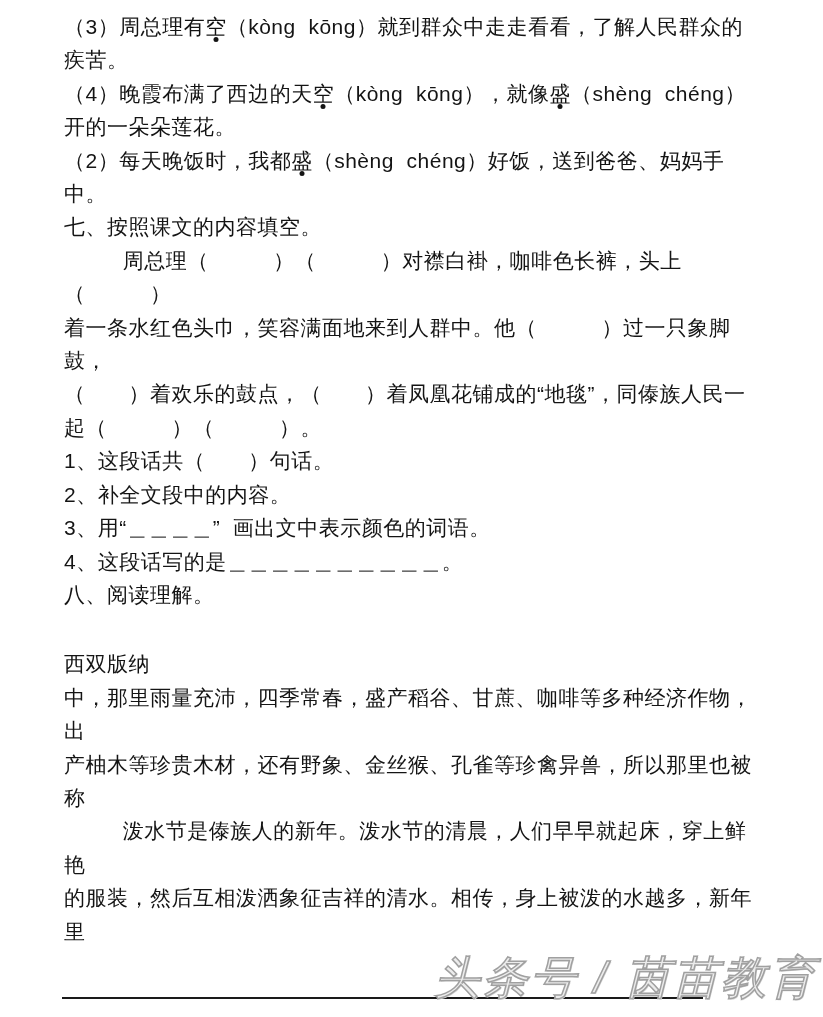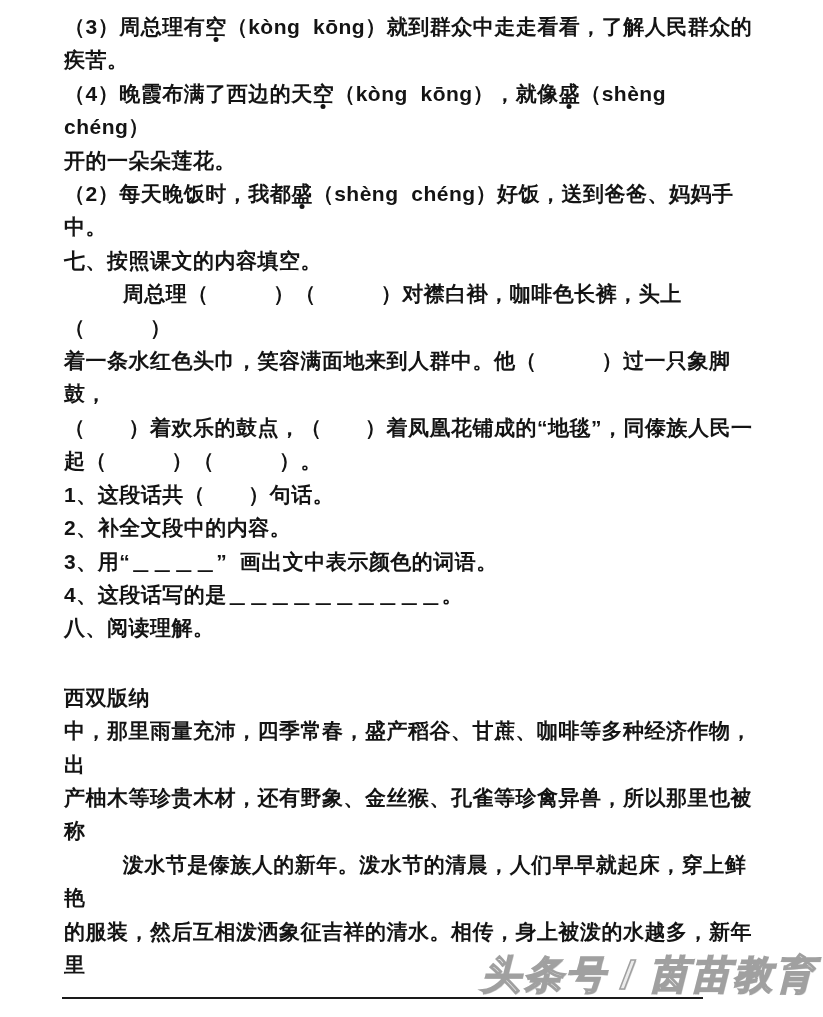--- a/index.html
+++ b/index.html
@@ -14,21 +14,21 @@
     color: #141414;
   }
   .doc-lines {
     position: absolute;
     top: 10px;
     left: 64px;
     width: 697px;
   }
   .line {
     font-size: 21px;
-    font-weight: 700;
+    font-weight: 400;
     line-height: 33.4px;
     white-space: pre-wrap;
     letter-spacing: 0.5px;
   }
   .line.indent { text-indent: 2.8em; }
   .line.center { text-indent: 0; margin-top: 36px; }
   .em-dot { position: relative; }
   .em-dot::after {
     content: "";
     position: absolute;
@@ -44,22 +44,22 @@
     position: absolute;
     left: 62px;
     top: 997px;
     width: 641px;
     border-bottom: 2.5px solid #1a1a1a;
   }
   .watermark {
     position: absolute;
     right: 6px;
     top: 948px;
-    font-size: 39px;
-    font-weight: 700;
+    font-size: 45px;
+    font-weight: 400;
     font-style: italic;
     letter-spacing: 3px;
     white-space: nowrap;
     color: #ececec;
     -webkit-text-stroke: 1.5px #a0a0a0;
     text-shadow: 1px 1px 0 #d6d6d6;
     user-select: none;
   }
 </style>
 </head>

